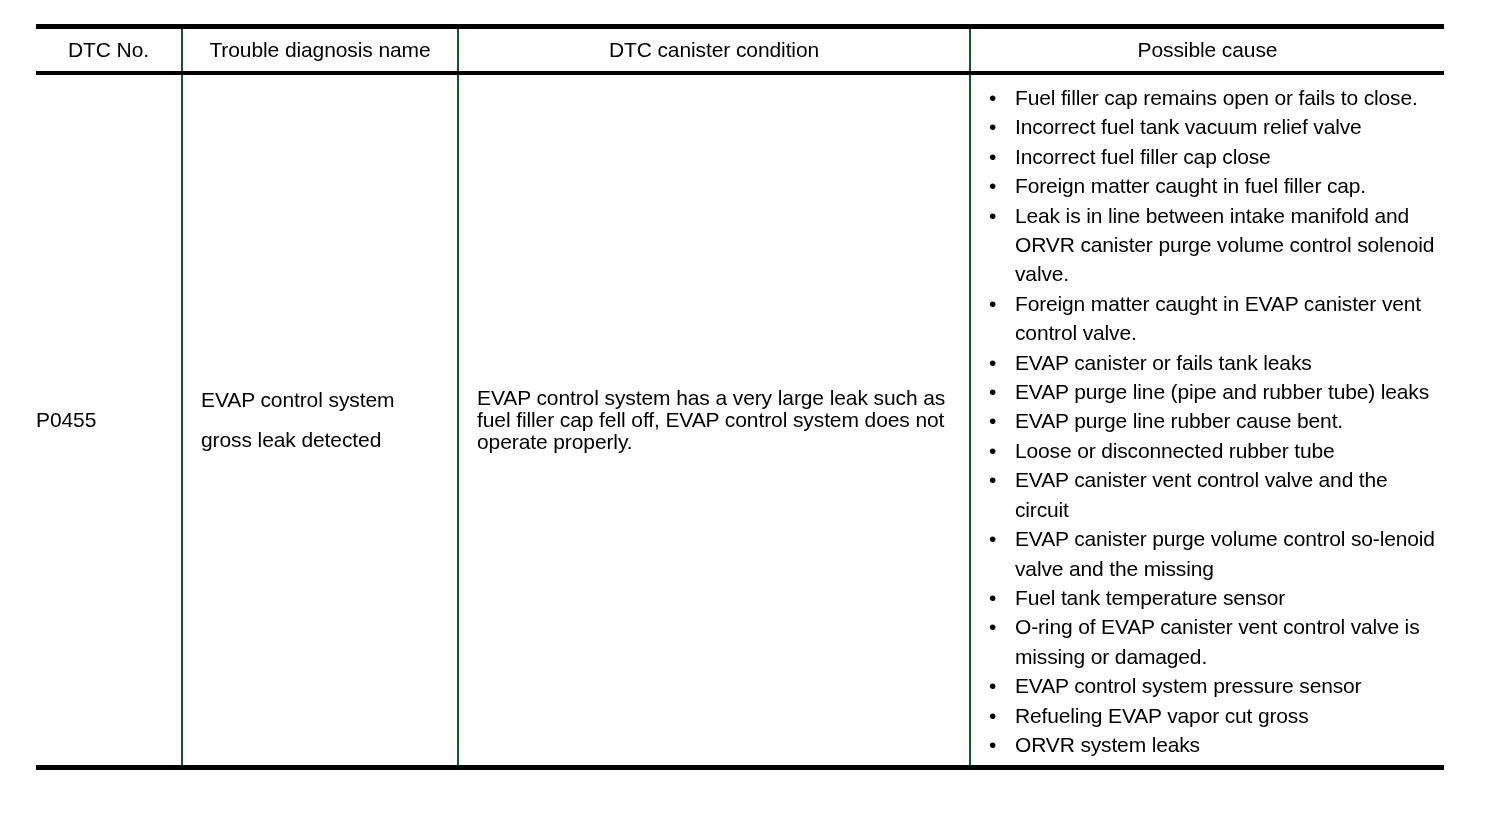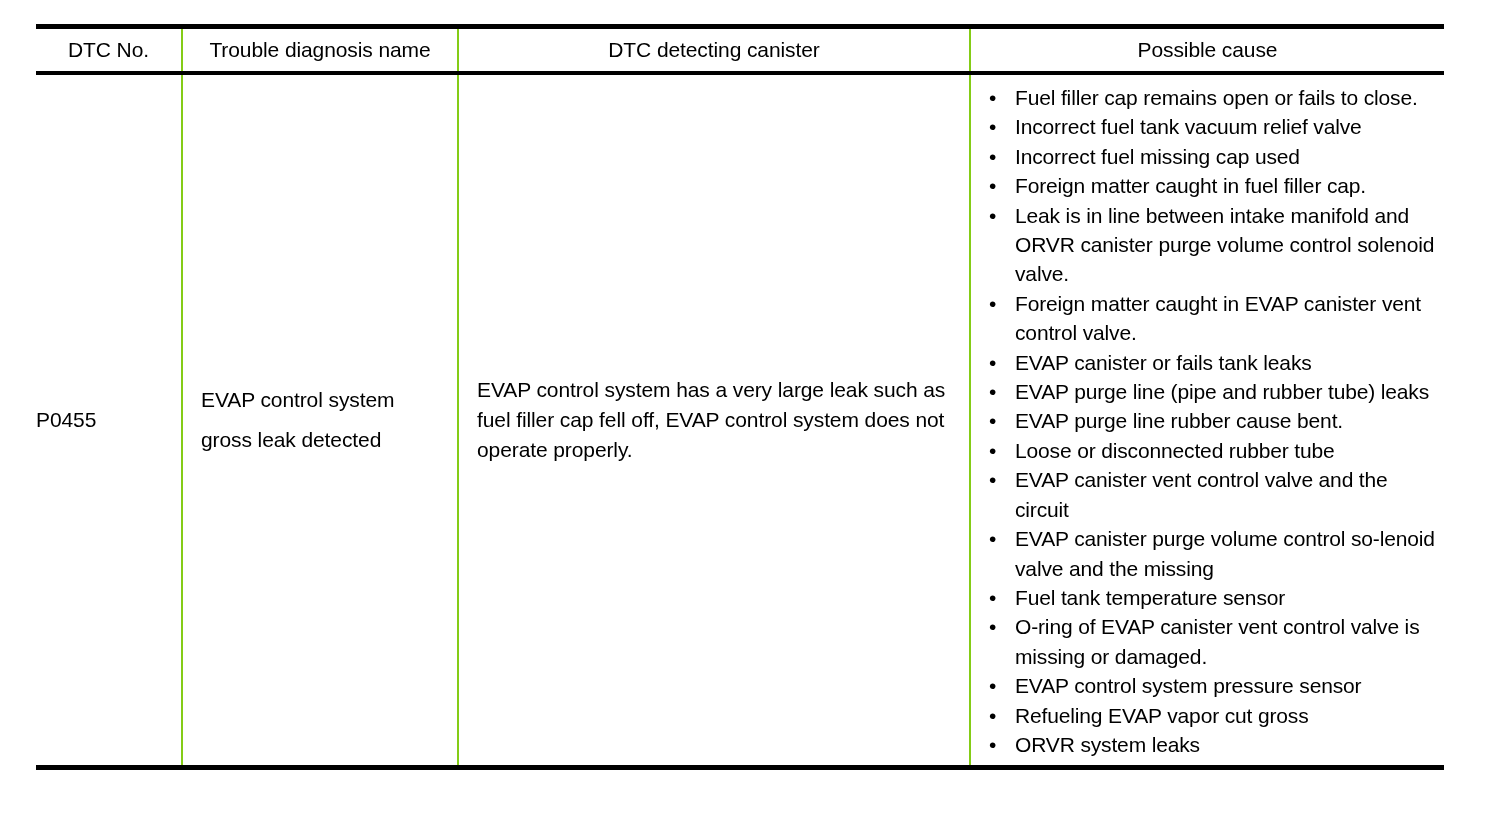--- a/index.html
+++ b/index.html
@@ -57,40 +57,40 @@
   
   td {
     padding: 0;
     vertical-align: middle;
     font-size: 21px;
     letter-spacing: -0.1px;
   }
 
   
   .col-divider {
-    border-left: 2px solid #84cc16;
+    border-left: 2px solid #14532d;
   }
 
   .col-dtc        { width: 146px; }
   .col-name       { width: 276px; }
   .col-cond       { width: 512px; }
   .col-cause      { width: 474px; }
 
   .cell-dtc {
   }
 
   .cell-name {
     padding-left: 18px;
     padding-right: 10px;
     line-height: 40px;
   }
 
   .cell-cond {
     padding-left: 18px;
-    line-height: 30px;
+    line-height: 22px;
   }
 
   .cell-cause {
     vertical-align: top;
     padding: 8px 0 6px 14px;
   }
 
   ul.cause-list {
     list-style: none;
     margin: 0;
@@ -123,42 +123,42 @@
     <colgroup>
       <col class="col-dtc">
       <col class="col-name">
       <col class="col-cond">
       <col class="col-cause">
     </colgroup>
     <thead>
       <tr class="rule-top rule-mid">
         <th>DTC No.</th>
         <th class="col-divider">Trouble diagnosis name</th>
-        <th class="col-divider">DTC detecting canister</th>
+        <th class="col-divider">DTC canister condition</th>
         <th class="col-divider">Possible cause</th>
       </tr>
     </thead>
     <tbody>
       <tr class="rule-bottom">
         <td class="cell-dtc">P0455</td>
         <td class="cell-name col-divider">EVAP control system gross leak detected</td>
         <td class="cell-cond col-divider">EVAP control system has a very large leak such as fuel filler cap fell off, EVAP control system does not operate properly.</td>
         <td class="cell-cause col-divider">
           <ul class="cause-list">
               <li>
                 <span class="bullet">•</span>
                 <span class="txt">Fuel filler cap remains open or fails to close.</span>
               </li>
               <li>
                 <span class="bullet">•</span>
                 <span class="txt">Incorrect fuel tank vacuum relief valve</span>
               </li>
               <li>
                 <span class="bullet">•</span>
-                <span class="txt">Incorrect fuel missing cap used</span>
+                <span class="txt">Incorrect fuel filler cap close</span>
               </li>
               <li>
                 <span class="bullet">•</span>
                 <span class="txt">Foreign matter caught in fuel filler cap.</span>
               </li>
               <li>
                 <span class="bullet">•</span>
                 <span class="txt">Leak is in line between intake manifold and ORVR canister purge volume control solenoid valve.</span>
               </li>
               <li>

